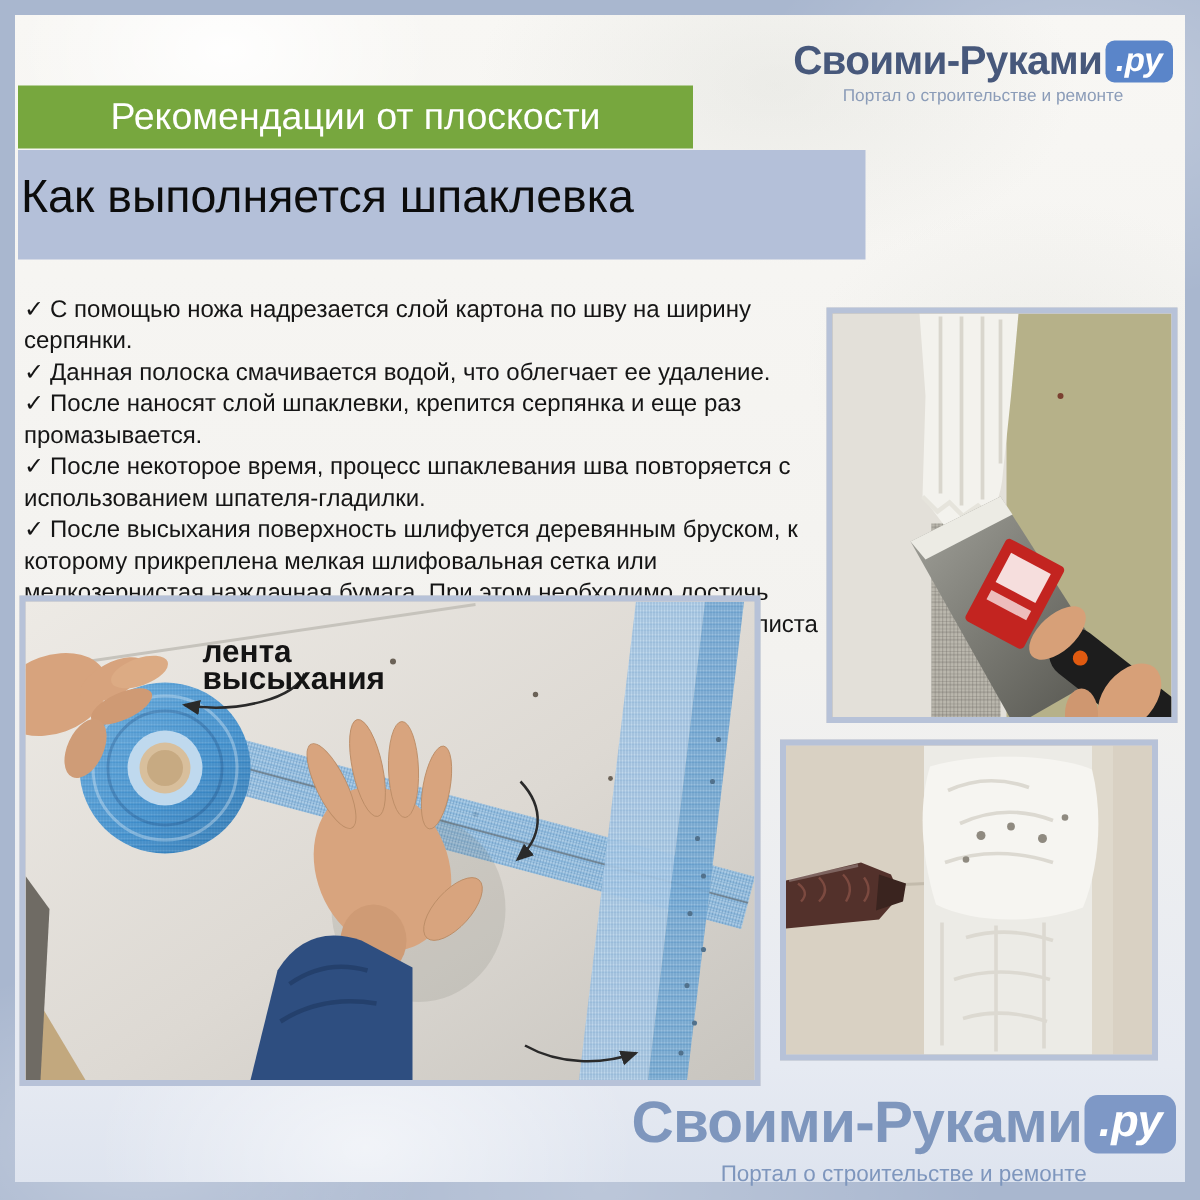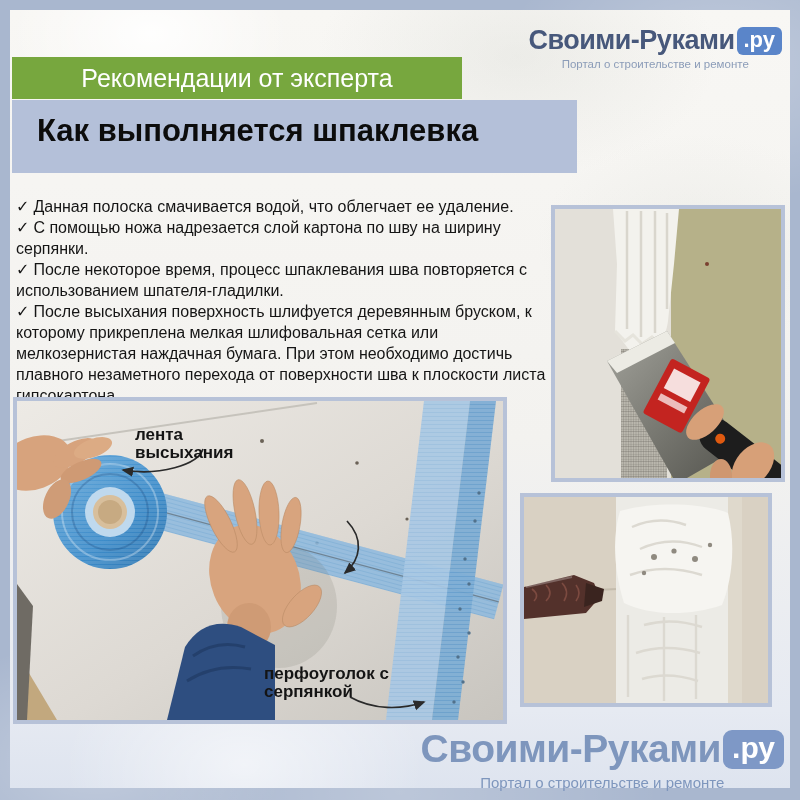--- a/index.html
+++ b/index.html
@@ -17,71 +17,72 @@
       radial-gradient(160px 110px at 88% 30%, rgba(220,222,216,.30), rgba(255,255,255,0)),
       radial-gradient(180px 120px at 30% 97%, rgba(255,255,255,.55), rgba(255,255,255,0)),
       linear-gradient(180deg,#f8f7f4 0%,#f3f2ef 55%,#e6eaf2 90%,#dee4ef 100%);}
 
   
   .logo{position:absolute;text-align:center;}
   .logo-top{top:15px;right:8px;}
   .logo-row{white-space:nowrap;}
   .logo-top .logo-name{font-size:27px;font-weight:bold;color:#47587b;letter-spacing:-.5px;}
   .ru-badge{display:inline-block;background:#5a85c9;color:#fff;font-weight:bold;
-    border-radius:6px;padding:0 7px 2px 7px;margin-left:2px;}
+    border-radius:6px;padding:0 7px 2px 7px;margin-left:2px;font-style:italic;}
   .logo-top .ru-badge{font-size:22px;vertical-align:2px;}
   .logo-tagline{color:#8b9cb8;margin-top:2px;}
   .logo-top .logo-tagline{font-size:11.5px;}
   .logo-bottom{top:717px;right:6px;}
   .logo-bottom .logo-name{font-size:39px;font-weight:bold;color:#7e96bd;letter-spacing:-.5px;}
   .logo-bottom .ru-badge{background:#7e98c6;font-size:30px;border-radius:9px;vertical-align:4px;
     padding:1px 9px 4px 9px;}
   .logo-bottom .logo-tagline{font-size:15px;color:#7e96bd;margin-top:3px;}
 
   
   .banner-green{position:absolute;left:2px;top:47px;width:450px;height:42px;background:#77a73e;
     color:#fff;font-size:25px;display:flex;align-items:center;justify-content:center;}
   .banner-title{position:absolute;left:2px;top:90px;width:565px;height:73px;background:#b4c0d9;
-    color:#0c0c0c;font-size:31px;font-weight:bold;box-sizing:border-box;padding:13px 0 0 25px;}
+    color:#0c0c0c;font-size:31px;font-weight:normal;box-sizing:border-box;padding:13px 0 0 2px;}
 
   
   .checklist{position:absolute;left:6px;top:186px;width:546px;font-size:16px;line-height:21px;color:#151515;}
   .tick{margin-right:4px;}
 
   
   .photo{position:absolute;border:4px solid #b7c2d8;box-sizing:border-box;overflow:hidden;background:#d8d5cf;}
   .photo svg{display:block;width:100%;height:100%;}
   .photo-main{left:3px;top:387px;width:494px;height:327px;}
   .photo-spatula{left:541px;top:195px;width:234px;height:277px;}
   .photo-putty{left:510px;top:483px;width:252px;height:214px;}
 
-  .photo-label{position:absolute;font-size:17px;line-height:18px;font-weight:bold;color:#141414;white-space:nowrap;}
+  .photo-label{position:absolute;font-size:21px;line-height:18px;font-weight:bold;color:#141414;white-space:nowrap;}
   .lbl-tape{left:118px;top:25px;}
   .lbl-seam{left:250px;top:102px;}
   .lbl-corner{left:247px;top:264px;}
 </style>
 </head>
 <body>
 
 <div class="page">
   <div class="content">
 
     <div class="logo logo-top">
       <div class="logo-row">
         <span class="logo-name">Своими-Руками</span><span class="ru-badge">.ру</span>
       </div>
       <div class="logo-tagline">Портал о строительстве и ремонте</div>
     </div>
 
-    <div class="banner-green">Рекомендации от эксперта</div>
+    <div class="banner-green">Рекомендации от плоскости</div>
     <div class="banner-title">Как выполняется шпаклевка</div>
 
     <div class="checklist">
+      <div class="check-line"><span class="tick">✓</span><span>С помощью ножа надрезается слой картона по шву на ширину серпянки.</span></div>
       <div class="check-line"><span class="tick">✓</span><span>Данная полоска смачивается водой, что облегчает ее удаление.</span></div>
-      <div class="check-line"><span class="tick">✓</span><span>С помощью ножа надрезается слой картона по шву на ширину серпянки.</span></div>
+      <div class="check-line"><span class="tick">✓</span><span>После наносят слой шпаклевки, крепится серпянка и еще раз промазывается.</span></div>
       <div class="check-line"><span class="tick">✓</span><span>После некоторое время, процесс шпаклевания шва повторяется с использованием шпателя-гладилки.</span></div>
       <div class="check-line"><span class="tick">✓</span><span>После высыхания поверхность шлифуется деревянным бруском, к которому прикреплена мелкая шлифовальная сетка или мелкозернистая наждачная бумага. При этом необходимо достичь плавного незаметного перехода от поверхности шва к плоскости листа гипсокартона.</span></div>
     </div>
 
     <div class="photo photo-main">
       <svg viewBox="0 0 486 319" preserveAspectRatio="none">
         <defs>
           <linearGradient id="wallg" x1="0" y1="0" x2="1" y2="1">
             <stop offset="0" stop-color="#edeae5"></stop>
               <stop offset=".55" stop-color="#ddd9d3"></stop>
@@ -175,24 +176,20 @@
         <g stroke="#2a2a2a" stroke-width="1.7" fill="none">
           <path d="M186,48 C181,64 142,75 106,69" marker-end="url(#ah)"></path>
           <path d="M330,120 C347,138 344,158 328,172" marker-end="url(#ah)"></path>
           <path d="M333,296 C356,309 384,309 407,301" marker-end="url(#ah)"></path>
         </g>
       </svg>
       <div class="photo-label lbl-tape">
         <div>лента</div>
         <div>высыхания</div>
       </div>
-      <div class="photo-label lbl-corner">
-        <div>перфоуголок с</div>
-        <div>серпянкой</div>
-      </div>
     </div>
 
     <div class="photo photo-spatula">
       <svg viewBox="0 0 226 269" preserveAspectRatio="none">
         <defs>
           <linearGradient id="metalg" x1="0" y1="0" x2="1" y2="1">
             <stop offset="0" stop-color="#a3a39c"></stop>
               <stop offset=".5" stop-color="#7a7a73"></stop>
               <stop offset="1" stop-color="#54544e"></stop>
           </linearGradient>

